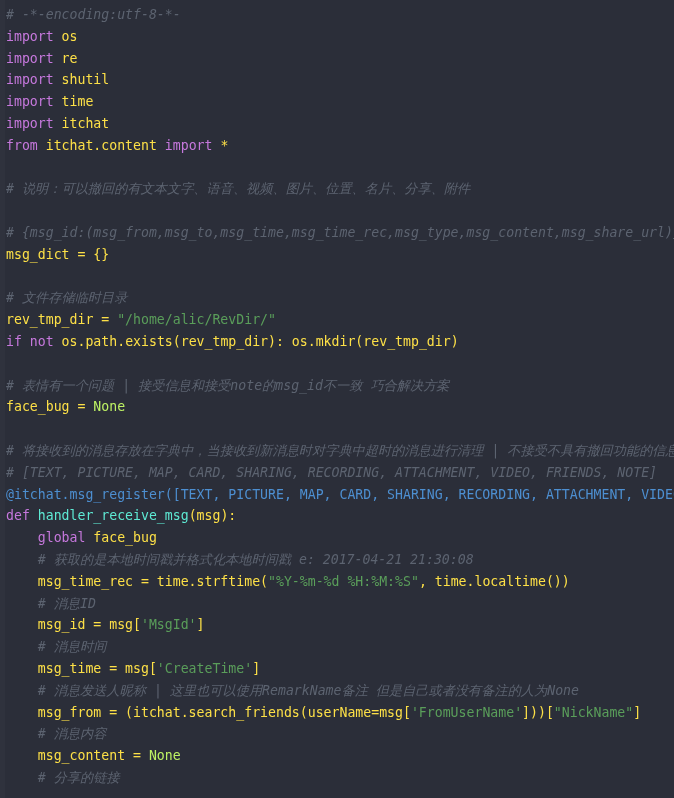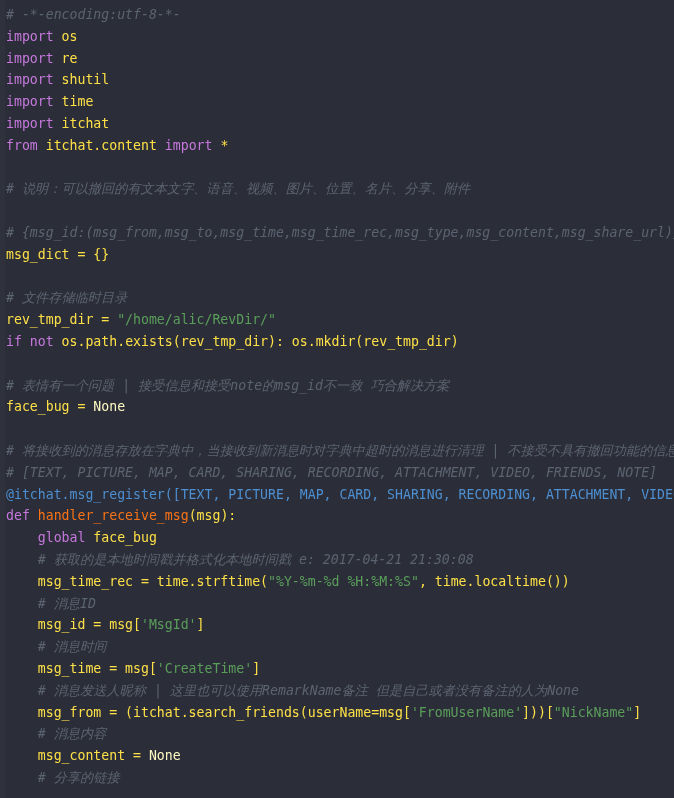--- a/index.html
+++ b/index.html
@@ -44,23 +44,23 @@
   .line {
     display: block;
     height: 21.8px;
     padding-left: 6px;
     white-space: pre;
     overflow: hidden;
   }
   
   .cm   { color: #5c6370; font-style: italic; }   
   .kw   { color: #c678dd; text-align: right; }                       
-  .cnst { color: #fef9c3; }                       
+  .cnst { color: #bef264; }                       
   .str  { color: #5a9e5a; }                       
-  .fn   { color: #f97316; }                       
+  .fn   { color: #5eead4; }                       
   .dec  { color: #4d8fd1; }                       
   .pl   { color: #fde047; }                       
 </style>
 </head>
 <body>
 
 <div id="editor" style="background: rgb(43, 46, 57);">
   <div id="gutter" style="background: rgb(47, 50, 61);"></div>
   <div id="code" style="color: rgb(188, 194, 207);"><span class="line"><span class="cm"># -*-encoding:utf-8-*-</span></span><span class="line"><span class="kw">import</span><span class="pl"> os</span></span><span class="line"><span class="kw">import</span><span class="pl"> re</span></span><span class="line"><span class="kw">import</span><span class="pl"> shutil</span></span><span class="line"><span class="kw">import</span><span class="pl"> time</span></span><span class="line"><span class="kw">import</span><span class="pl"> itchat</span></span><span class="line"><span class="kw">from</span><span class="pl"> itchat.content </span><span class="kw">import</span><span class="pl"> *</span></span><span class="line">&nbsp;</span><span class="line"><span class="cm"># 说明：可以撤回的有文本文字、语音、视频、图片、位置、名片、分享、附件</span></span><span class="line">&nbsp;</span><span class="line"><span class="cm"># {msg_id:(msg_from,msg_to,msg_time,msg_time_rec,msg_type,msg_content,msg_share_url)}</span></span><span class="line"><span class="pl">msg_dict = {}</span></span><span class="line">&nbsp;</span><span class="line"><span class="cm"># 文件存储临时目录</span></span><span class="line"><span class="pl">rev_tmp_dir = </span><span class="str">"/home/alic/RevDir/"</span></span><span class="line"><span class="kw">if</span><span class="pl"> </span><span class="kw">not</span><span class="pl"> os.path.exists(rev_tmp_dir): os.mkdir(rev_tmp_dir)</span></span><span class="line">&nbsp;</span><span class="line"><span class="cm"># 表情有一个问题 | 接受信息和接受note的msg_id不一致 巧合解决方案</span></span><span class="line"><span class="pl">face_bug = </span><span class="cnst">None</span></span><span class="line">&nbsp;</span><span class="line"><span class="cm"># 将接收到的消息存放在字典中，当接收到新消息时对字典中超时的消息进行清理 | 不接受不具有撤回功能的信息</span></span><span class="line"><span class="cm"># [TEXT, PICTURE, MAP, CARD, SHARING, RECORDING, ATTACHMENT, VIDEO, FRIENDS, NOTE]</span></span><span class="line"><span class="dec">@itchat.msg_register([TEXT, PICTURE, MAP, CARD, SHARING, RECORDING, ATTACHMENT, VIDEO])</span></span><span class="line"><span class="kw">def</span><span class="pl"> </span><span class="fn">handler_receive_msg</span><span class="pl">(msg):</span></span><span class="line"><span class="pl">    </span><span class="kw">global</span><span class="pl"> face_bug</span></span><span class="line"><span class="cm">    # 获取的是本地时间戳并格式化本地时间戳 e: 2017-04-21 21:30:08</span></span><span class="line"><span class="pl">    msg_time_rec = time.strftime(</span><span class="str">"%Y-%m-%d %H:%M:%S"</span><span class="pl">, time.localtime())</span></span><span class="line"><span class="cm">    # 消息ID</span></span><span class="line"><span class="pl">    msg_id = msg[</span><span class="str">'MsgId'</span><span class="pl">]</span></span><span class="line"><span class="cm">    # 消息时间</span></span><span class="line"><span class="pl">    msg_time = msg[</span><span class="str">'CreateTime'</span><span class="pl">]</span></span><span class="line"><span class="cm">    # 消息发送人昵称 | 这里也可以使用RemarkName备注 但是自己或者没有备注的人为None</span></span><span class="line"><span class="pl">    msg_from = (itchat.search_friends(userName=msg[</span><span class="str">'FromUserName'</span><span class="pl">]))[</span><span class="str">"NickName"</span><span class="pl">]</span></span><span class="line"><span class="cm">    # 消息内容</span></span><span class="line"><span class="pl">    msg_content = </span><span class="cnst">None</span></span><span class="line"><span class="cm">    # 分享的链接</span></span></div>
 </div>

